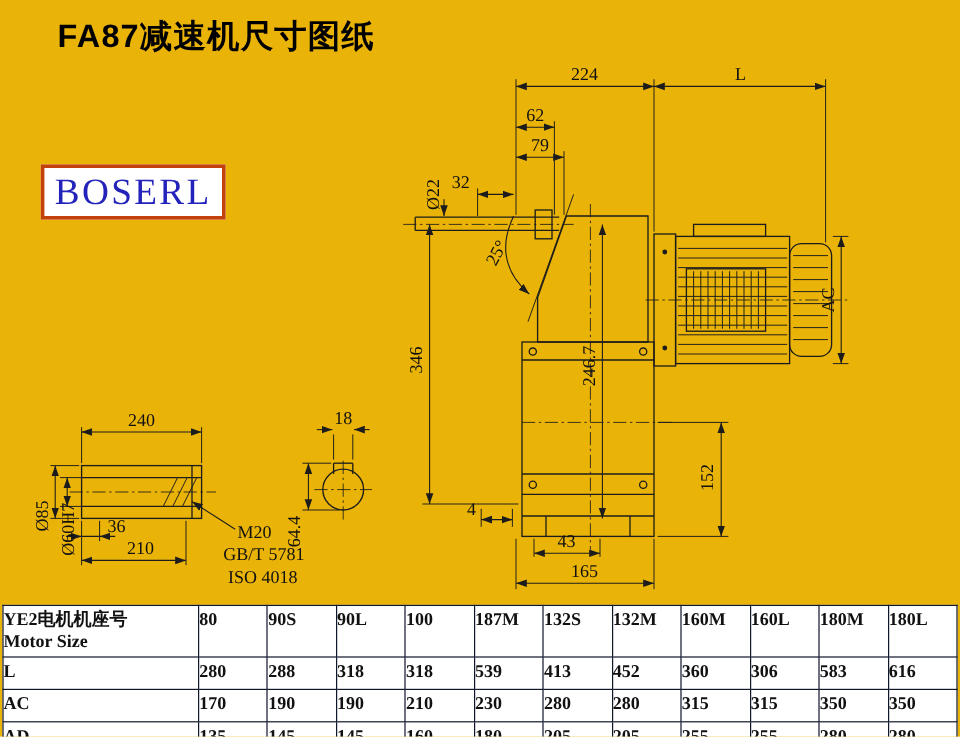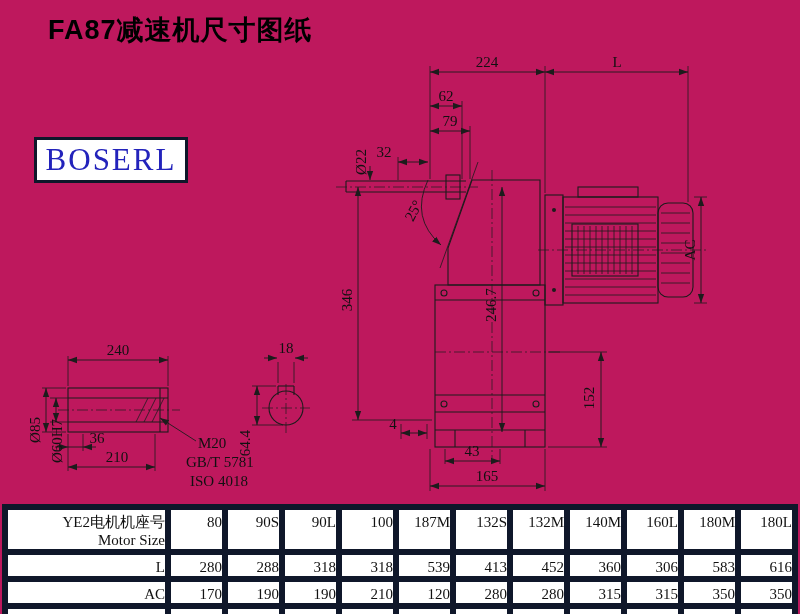--- a/index.html
+++ b/index.html
@@ -1,49 +1,49 @@
 <!DOCTYPE html>
 <html><head>
 <meta charset="utf-8">
 <style>
   * { margin:0; padding:0; box-sizing:border-box; }
   html,body { background:#fff; }
   .page {
-    position:relative; width:800px; height:614px; background:#be185d;
+    position:relative; width:800px; height:614px; background:#eab308;
     overflow:hidden; font-family:"Liberation Serif", serif; color:#111;
   }
   .title {
     position:absolute; left:48px; top:12px;
     font-family:"Liberation Sans", sans-serif;
     font-size:27px; font-weight:700; letter-spacing:1px; color:#000;
   }
   .logo {
     position:absolute; left:34px; top:137px; width:154px; height:46px;
-    border:3px solid #0f172a; background:#fff;
+    border:3px solid #c2410c; background:#fff;
     display:flex; align-items:center; justify-content:center;
   }
   .logo span {
     font-family:"Liberation Serif", serif; font-size:31px; color:#2323bb;
     letter-spacing:2px;
   }
   svg.draw { position:absolute; left:0; top:0; }
   svg .ln   { stroke:#1c1c1c; stroke-width:1.1; fill:none; }
   svg .thin { stroke-width:0.8; }
   svg .dim  { stroke:#1c1c1c; stroke-width:0.9; fill:none; }
   svg .cl   { stroke:#1c1c1c; stroke-width:0.7; fill:none; stroke-dasharray:11 3 2 3; }
   svg text  { font-family:"Liberation Serif", serif; font-size:15px; fill:#111;
               text-anchor:middle; }
   svg text.ts { text-anchor:start; }
   .size-table {
     position:absolute; left:2px; top:504px; width:796px;
     border-collapse:collapse; table-layout:fixed; background:#fff;
     font-size:15px;
   }
   .size-table th, .size-table td {
-    border:6px solid #0f172a; text-align:right; font-weight:400;
+    border:1px solid #0f172a; text-align:left; font-weight:700;
     vertical-align:top; padding-top:3px; line-height:18px; height:27px;
   }
   .size-table tr.hrow th { height:43px; }
 </style>
 </head>
 <body>
 
 <div class="page">
 
   <div class="title">FA87减速机尺寸图纸</div>
@@ -267,21 +267,21 @@
           <div>YE2电机机座号</div>
           <div>Motor Size</div>
         </th>
         <th>80</th>
         <th>90S</th>
         <th>90L</th>
         <th>100</th>
         <th>187M</th>
         <th>132S</th>
         <th>132M</th>
-        <th>140M</th>
+        <th>160M</th>
         <th>160L</th>
         <th>180M</th>
         <th>180L</th>
       </tr>
       <tr>
         <th>L</th>
         <td>280</td>
         <td>288</td>
         <td>318</td>
         <td>318</td>
@@ -292,21 +292,21 @@
         <td>306</td>
         <td>583</td>
         <td>616</td>
       </tr>
       <tr>
         <th>AC</th>
         <td>170</td>
         <td>190</td>
         <td>190</td>
         <td>210</td>
-        <td>120</td>
+        <td>230</td>
         <td>280</td>
         <td>280</td>
         <td>315</td>
         <td>315</td>
         <td>350</td>
         <td>350</td>
       </tr>
       <tr>
         <th>AD</th>
         <td>135</td>

